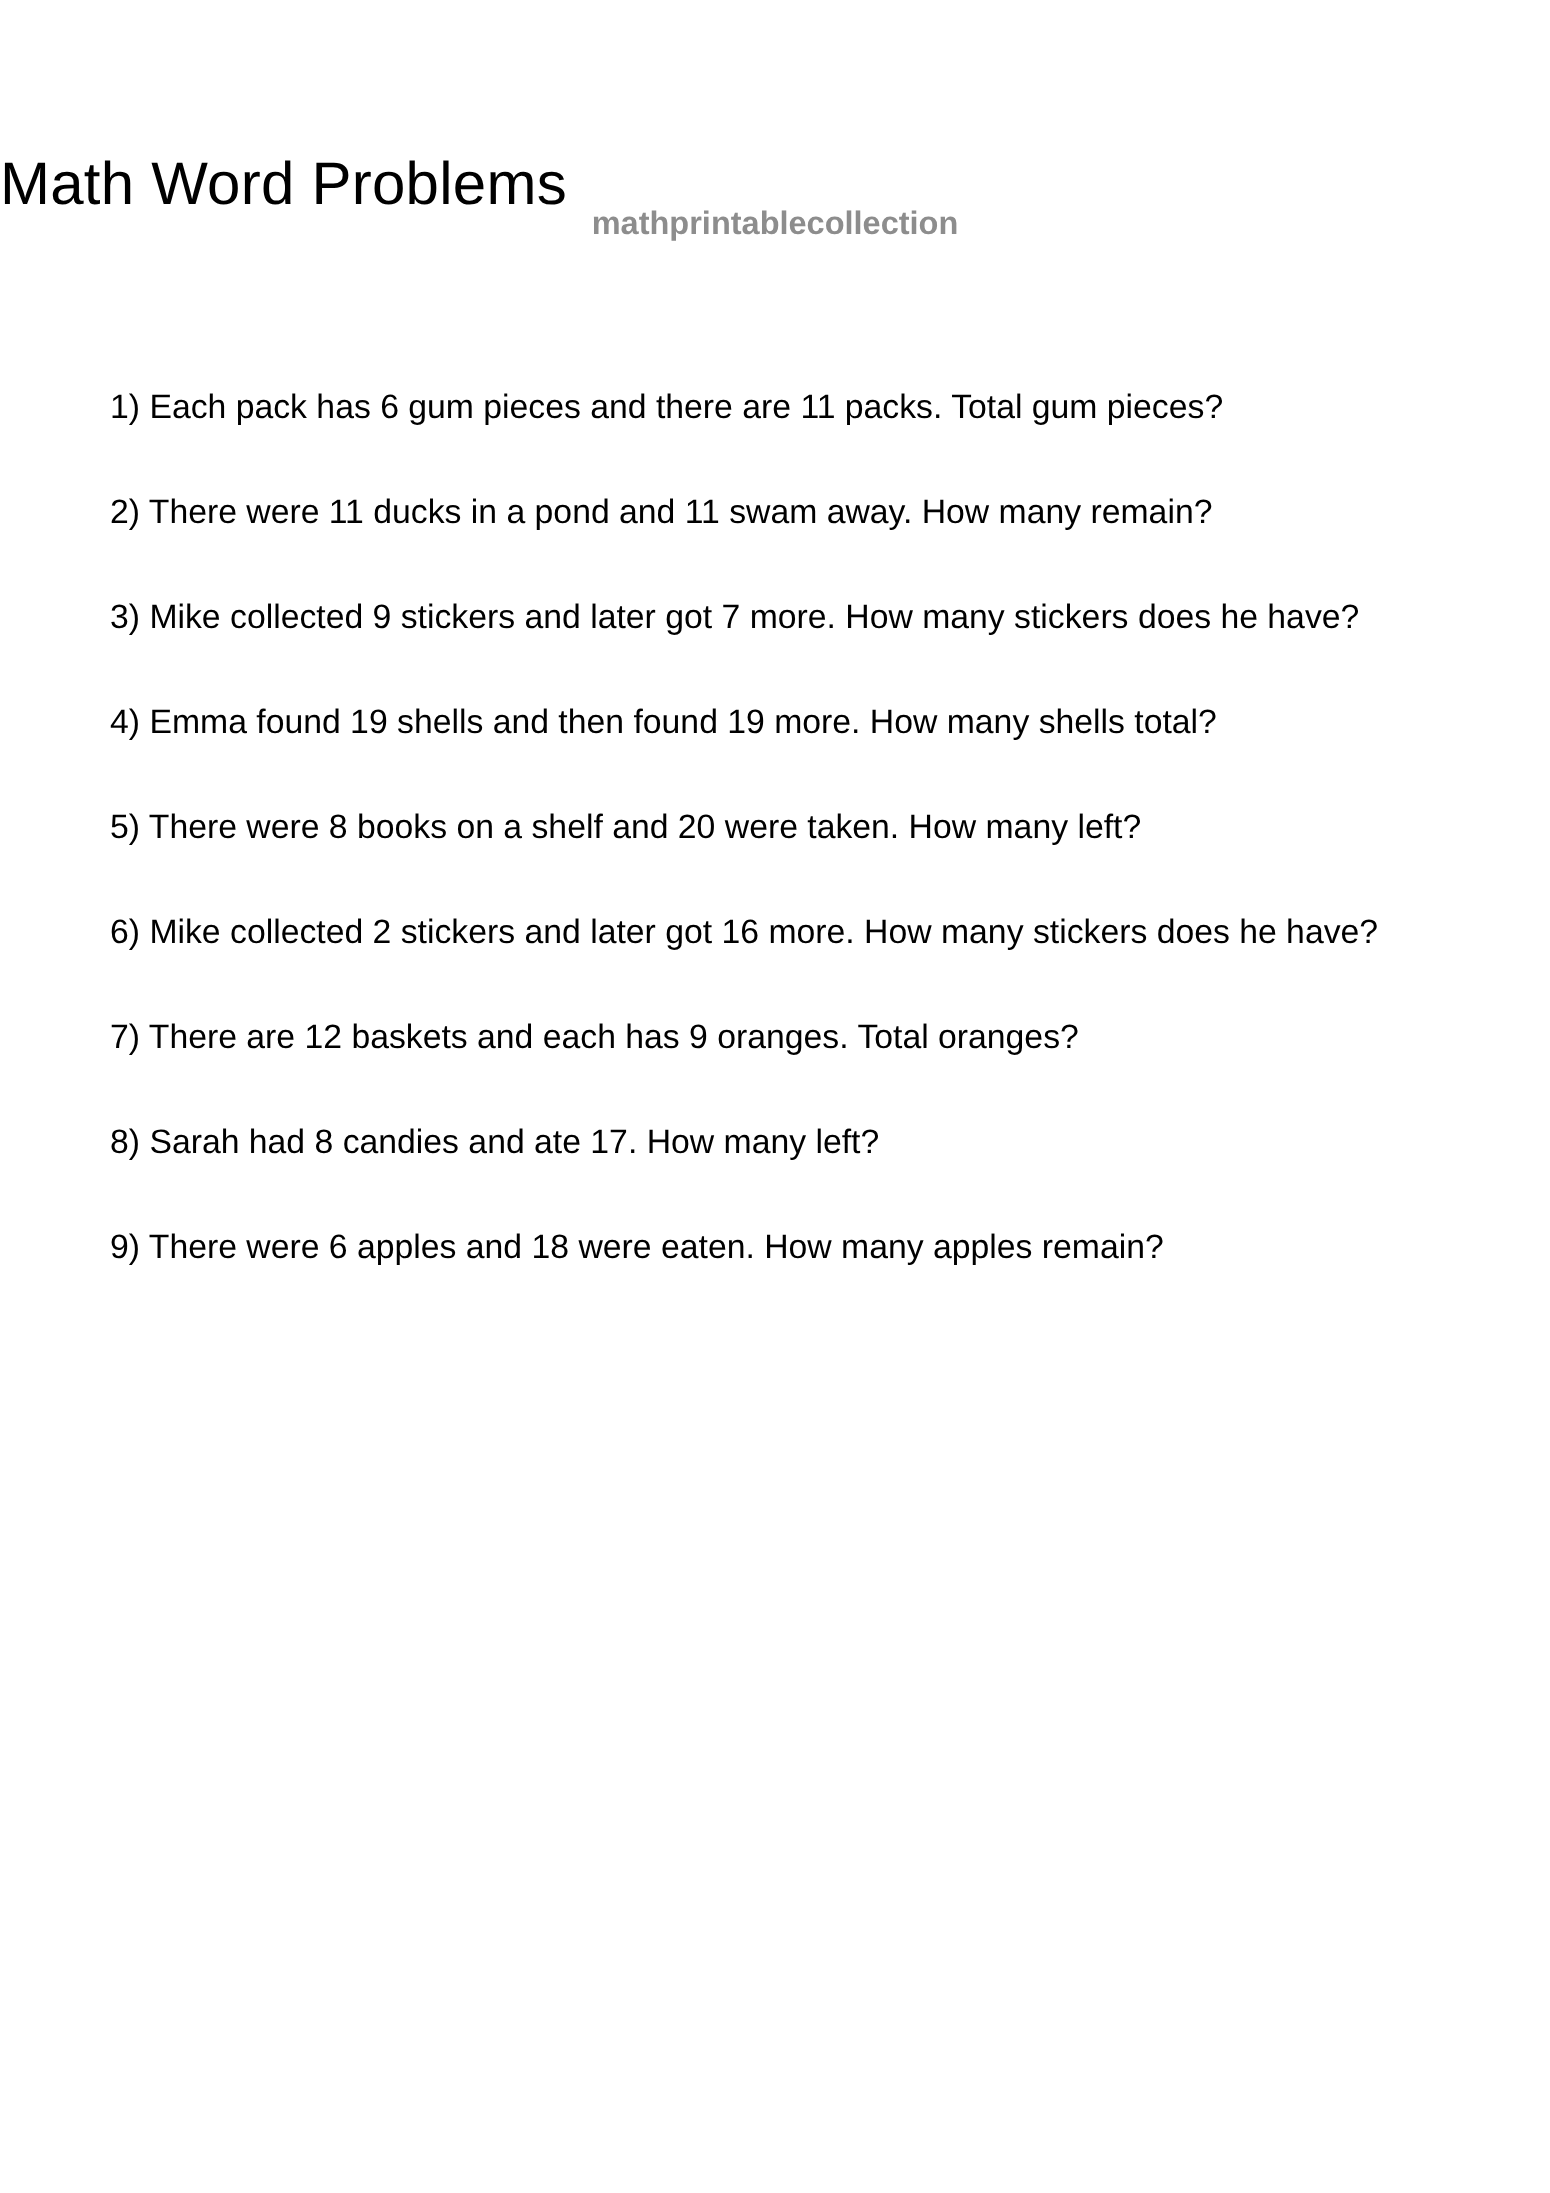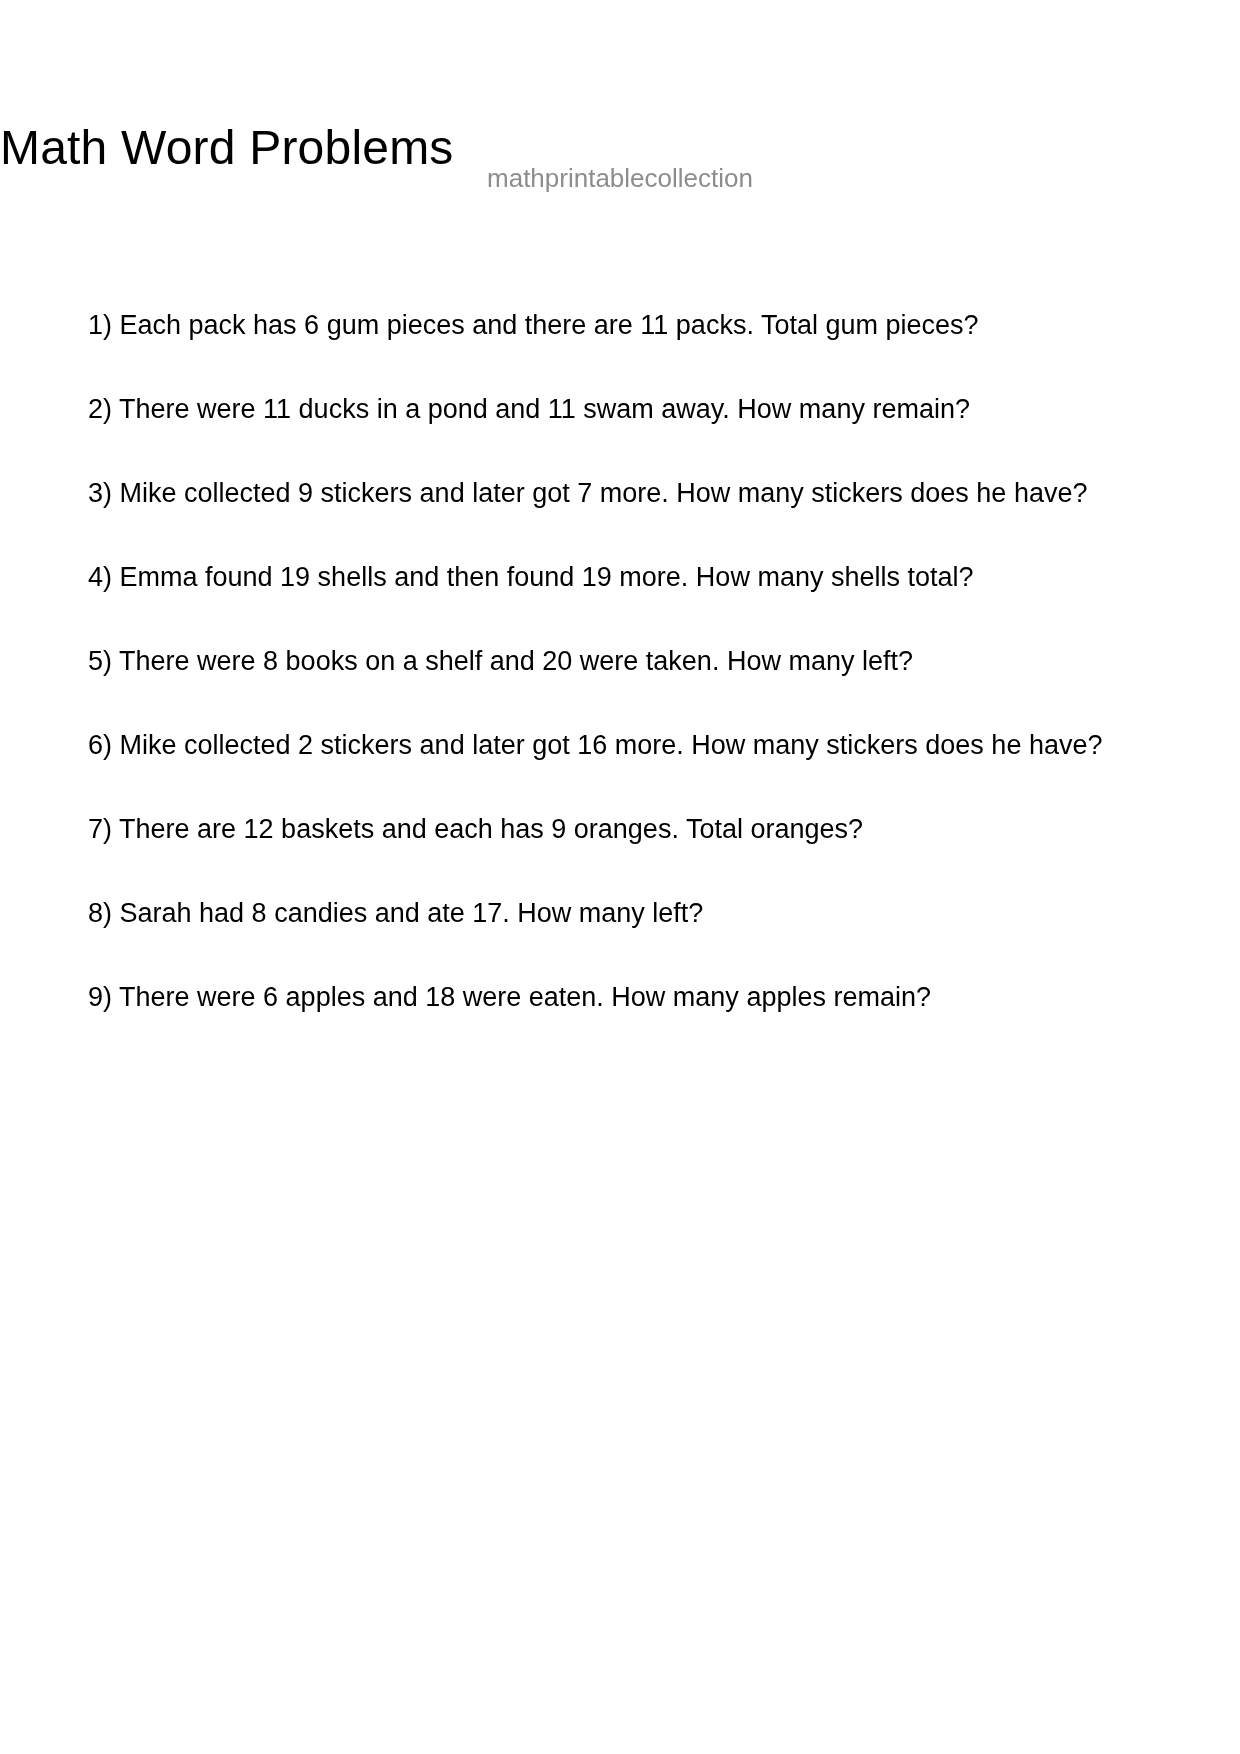--- a/index.html
+++ b/index.html
@@ -35,21 +35,21 @@
     color: #000000;
     white-space: nowrap;
   }
   .doc-subtitle {
     position: absolute;
     top: 163px;
     left: 0;
     width: 1240px;
     text-align: center;
     font-size: 26px;
-    font-weight: normal;
+    font-weight: bold;
     color: #8d8d8d;
     white-space: nowrap;
   }
   .problems {
     position: absolute;
     top: 310px;
     left: 88px;
     width: 1160px;
   }
   .problem-item {

